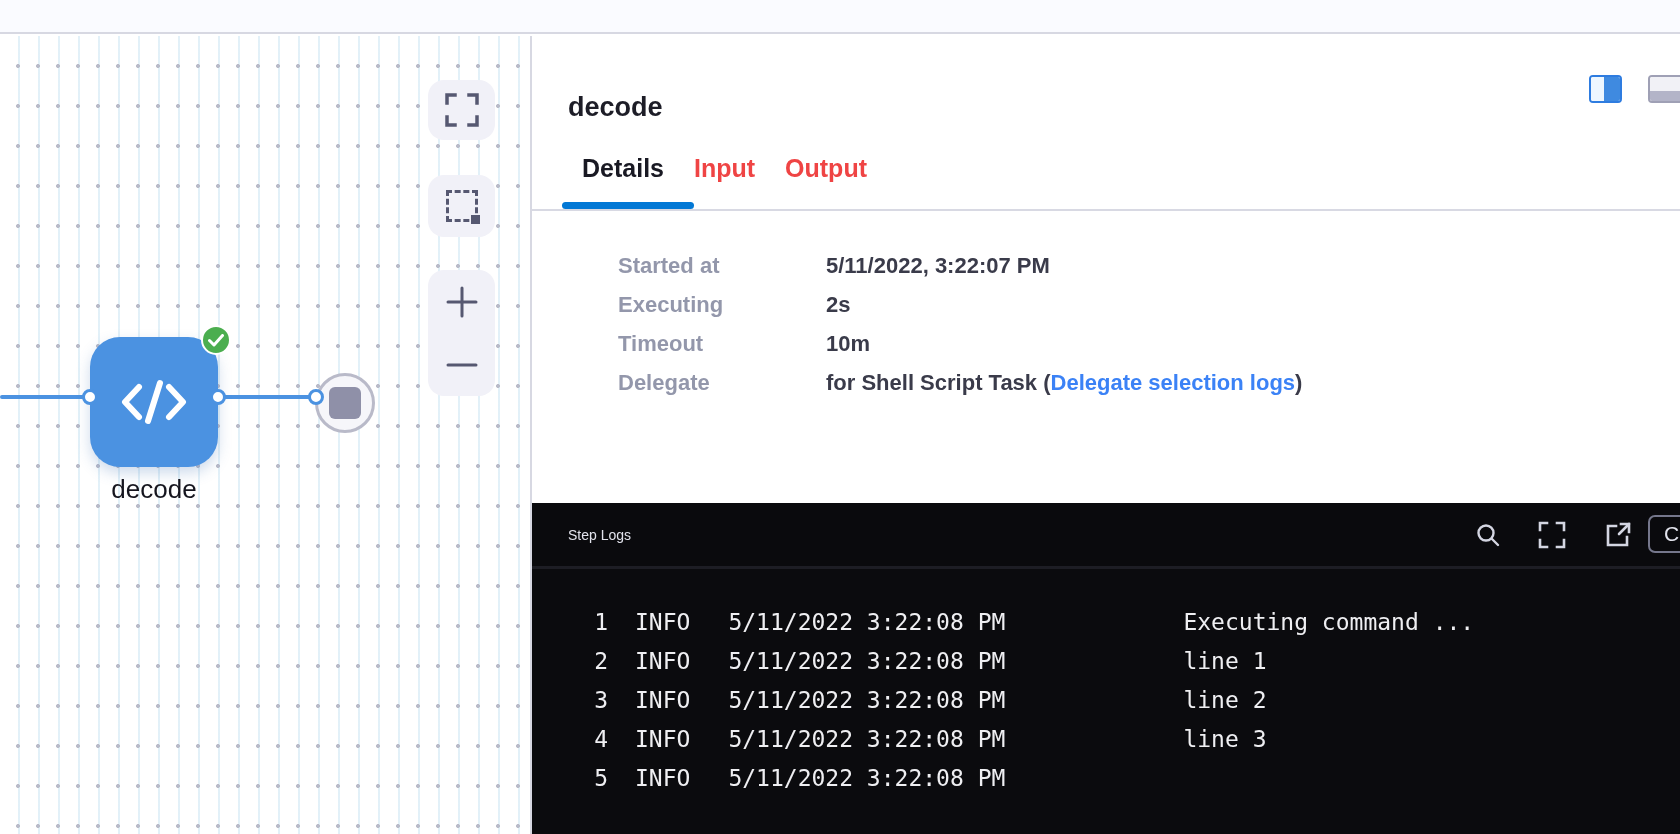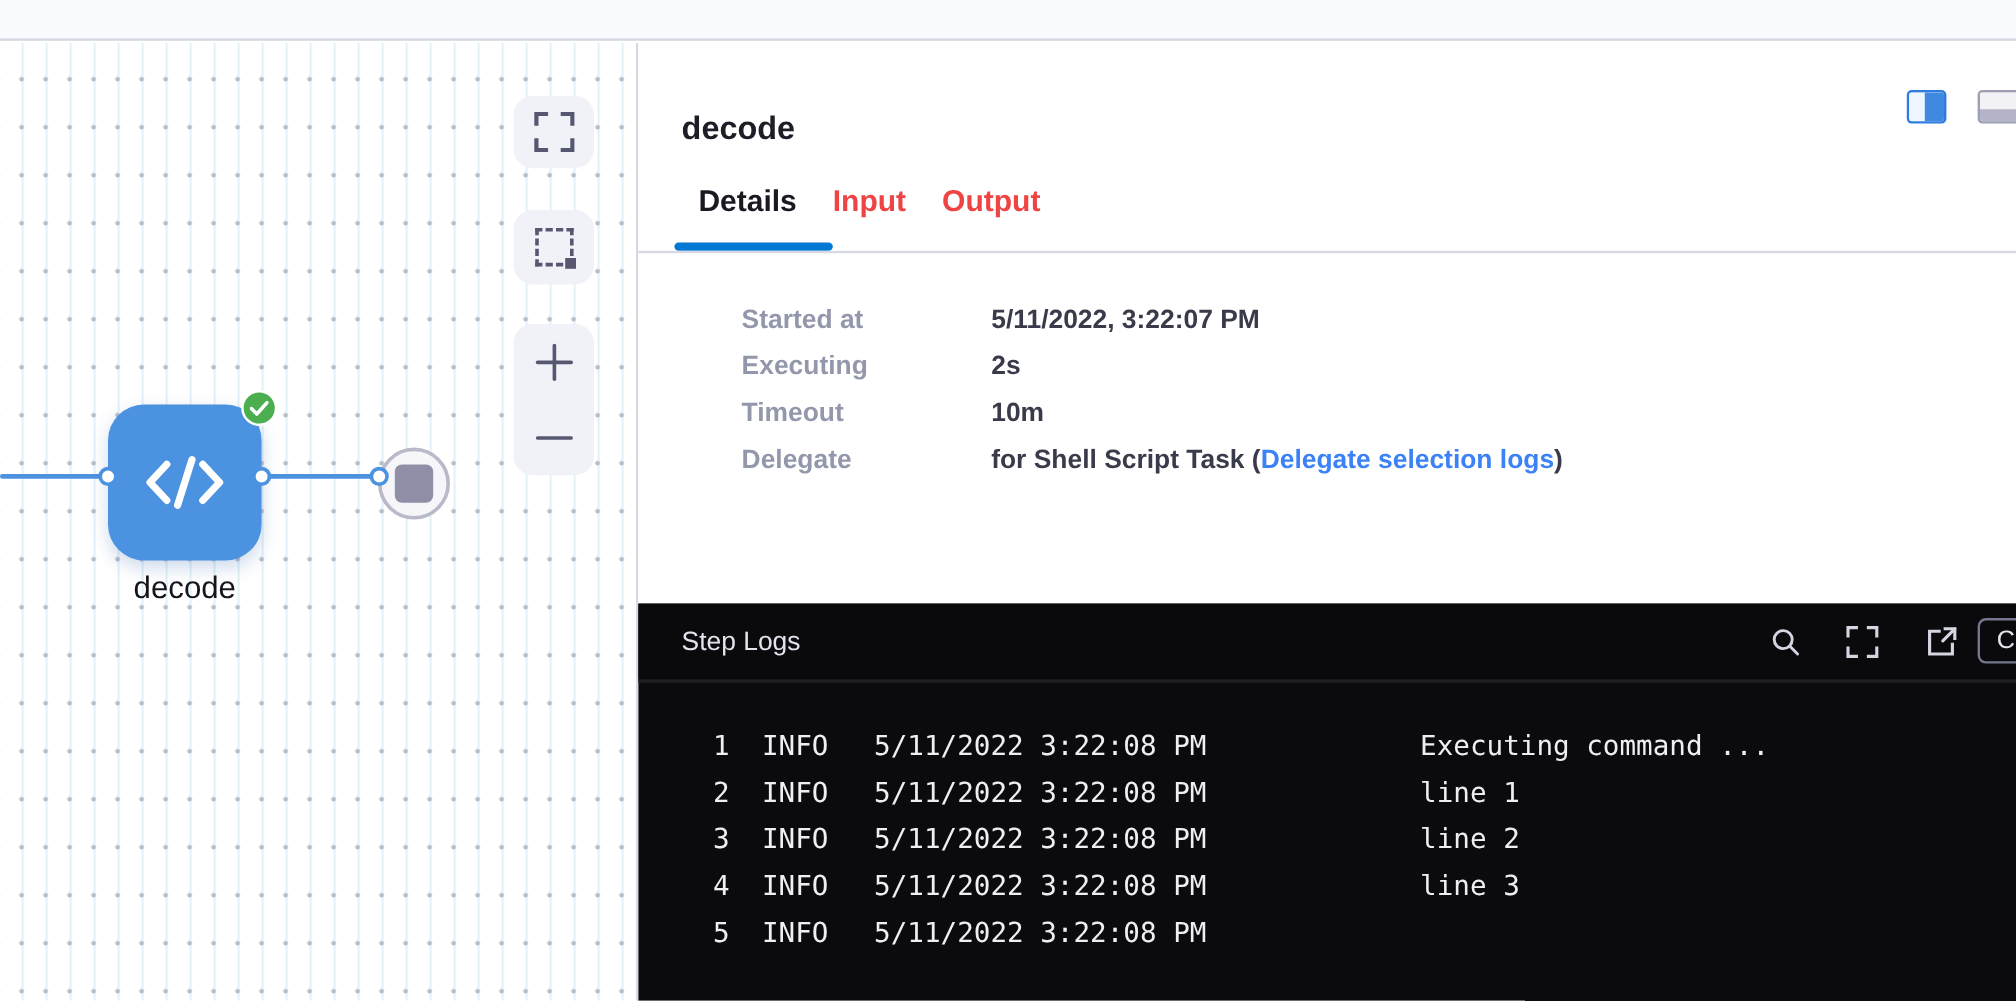--- a/index.html
+++ b/index.html
@@ -112,21 +112,21 @@
   .detail-row .dvalue { color:#3a3b4a; font-weight:700; }
   .dvalue a { color:#3b82f6; text-decoration:none; font-weight:700; cursor:pointer; }
   
   .logs {
     position:absolute; left:0; top:467px; width:1148px; height:331px; background:#0b0b0e;
   }
   .logs-header {
     position:relative; height:63px; background:#0a0a0d;
     display:flex; align-items:center; padding-left:36px;
   }
-  .logs-title { font-size:22px; font-weight:500; color:#e2e3ec; }
+  .logs-title { font-size:14px; font-weight:500; color:#e2e3ec; }
   .log-iconbtn { position:absolute; top:17px; width:30px; height:30px; display:flex; align-items:center; justify-content:center; cursor:pointer; }
   .ic-search { left:941px; }
   .ic-expand { left:1005px; }
   .ic-open   { left:1071px; }
   .console-btn {
     position:absolute; left:1116px; top:12px; height:38px; width:140px;
     border:2px solid #75778c; border-radius:7px; background:transparent;
     color:#e2e3ec; font-size:21px; text-align:left; padding-left:14px;
     font-family:"Liberation Sans", sans-serif; cursor:pointer;
   }

